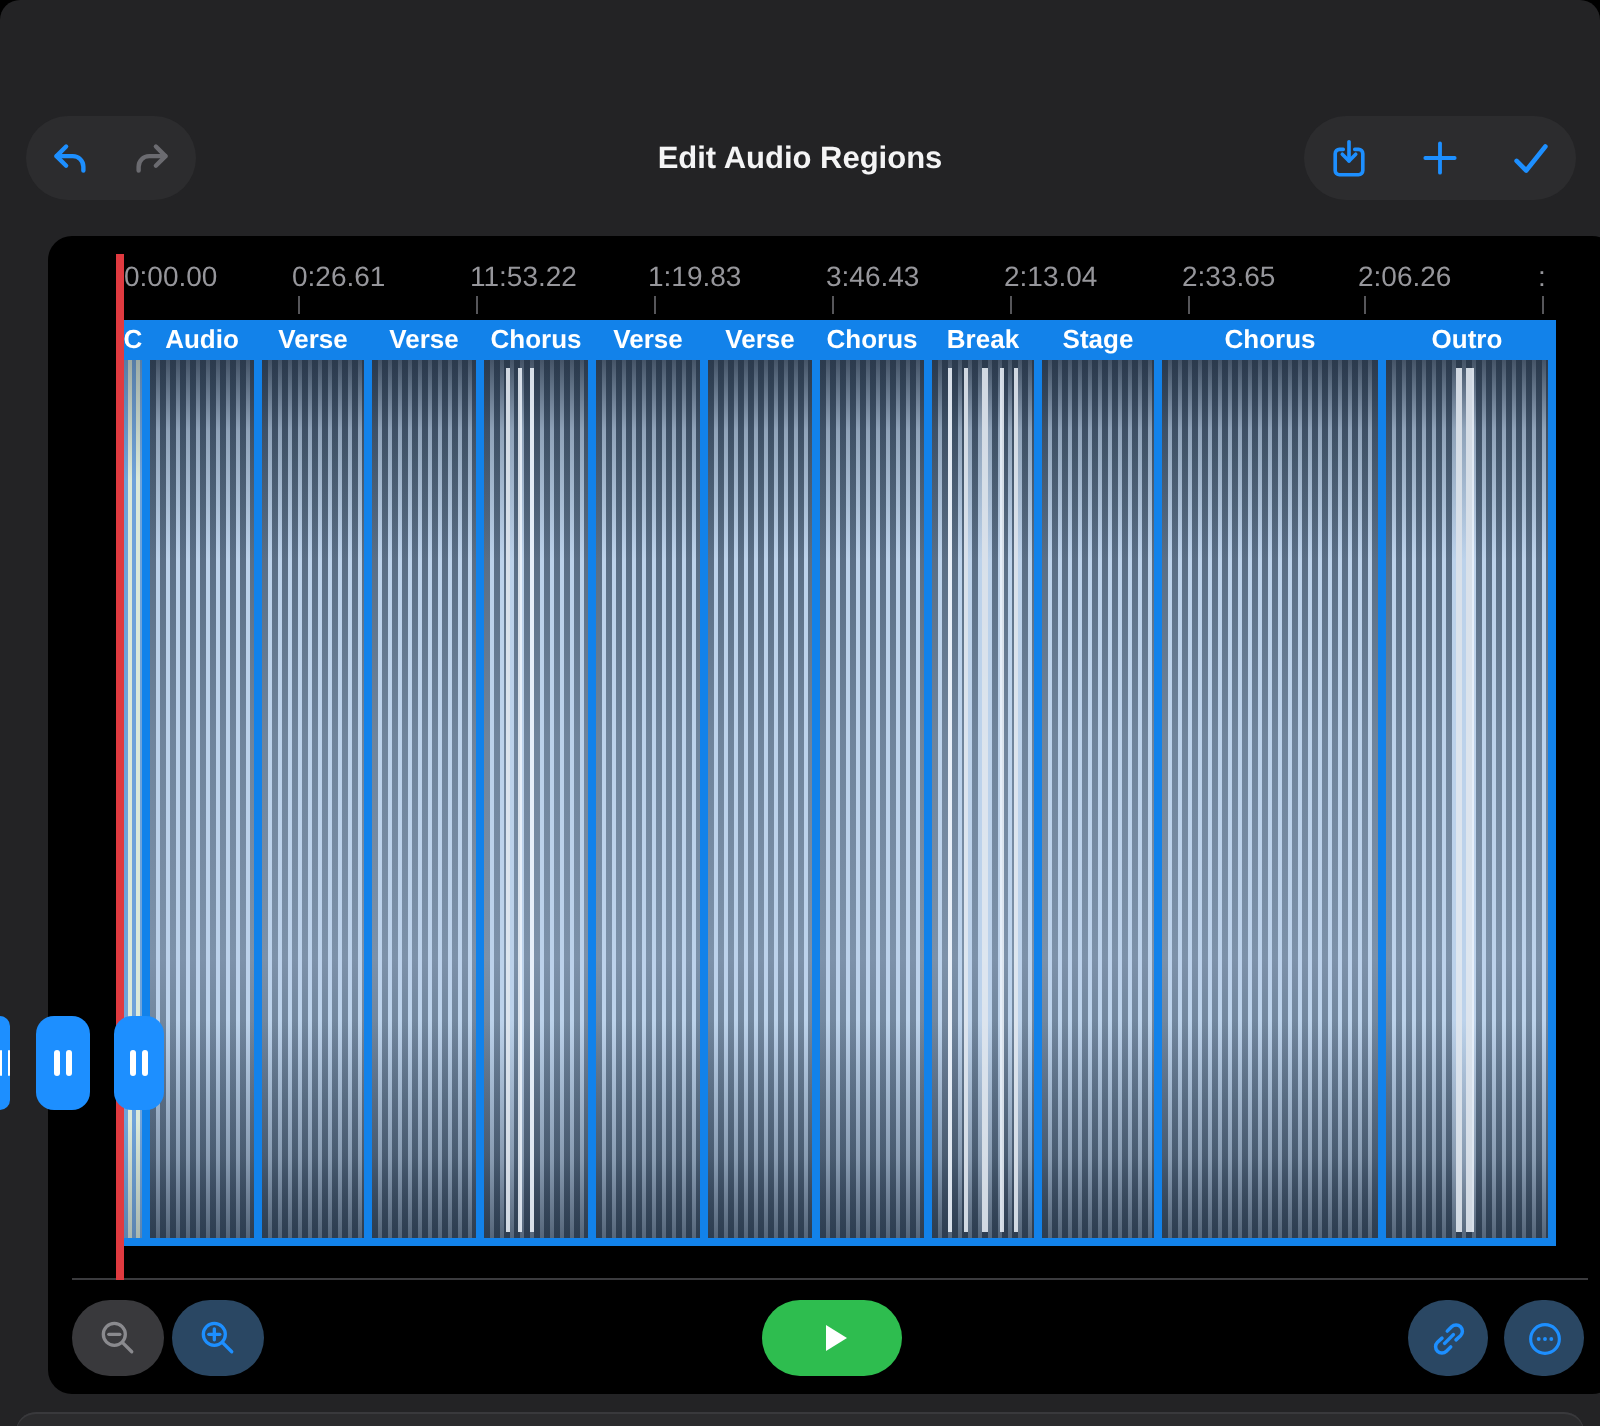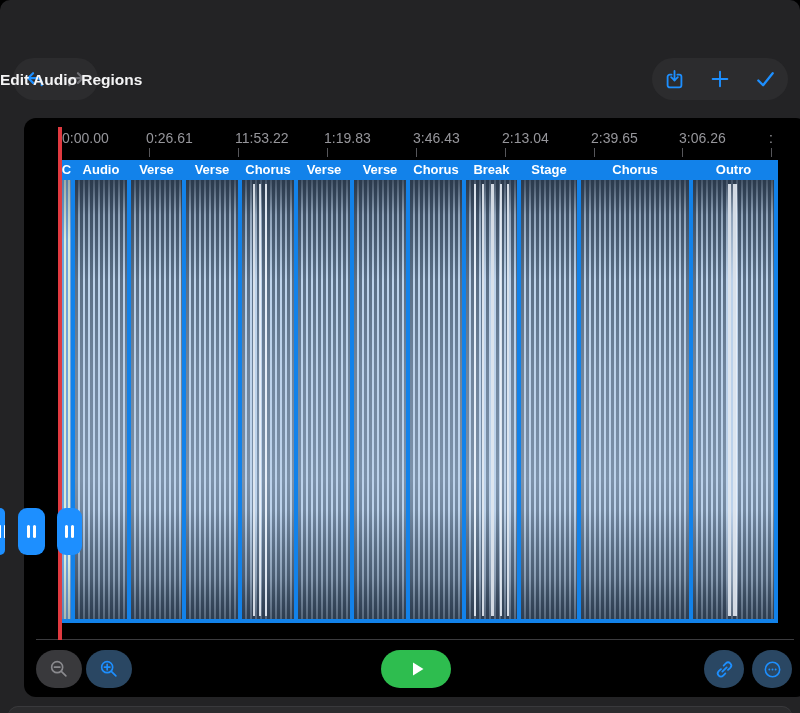--- a/index.html
+++ b/index.html
@@ -18,21 +18,21 @@
   .tab.active{background:#49494c;font-weight:bold;}
   .tab-sep{width:1px;height:20px;background:#3d3d40;}
 
   
   .pillgroup{position:absolute;top:58px;height:42px;border-radius:21px;background:#2c2c2e;display:flex;align-items:center;}
   .pg-left{left:13px;width:85px;}
   .pg-right{left:652px;width:136px;}
   .iconbtn{flex:1;height:100%;display:flex;align-items:center;justify-content:center;background:transparent;border:none;cursor:default;}
   .blue{color:var(--accent);}
   .dim{color:#6b6b70;}
-  .toolbar-title{position:absolute;left:0;right:0;top:71px;text-align:left;font-size:15.5px;font-weight:bold;color:#f4f4f5;}
+  .toolbar-title{position:absolute;left:0;right:0;top:71px;text-align:center;font-size:15.5px;font-weight:bold;color:#f4f4f5;}
 
   
   .panel{position:absolute;left:24px;top:118px;width:784px;height:579px;background:#000000;border-radius:12px;overflow:hidden;}
   .timeline,.wave{position:absolute;left:36px;top:0;width:748px;height:579px;}
   .tlabel{position:absolute;top:12px;font-size:14px;color:#96969b;white-space:nowrap;}
   .tick{position:absolute;top:30px;width:1px;height:9px;background:#56565a;}
 
   .region-bar{position:absolute;left:0;top:42px;width:716px;height:20px;background:var(--region_blue);}
   .rlabel{position:absolute;top:42px;height:20px;line-height:20px;text-align:center;font-size:13px;font-weight:bold;color:#fff;overflow:hidden;z-index:2;}
   .rbody{position:absolute;top:62px;height:443px;
@@ -118,22 +118,22 @@
         <div class="tick" style="left: 445px;"></div>
         <div class="tick" style="left: 534px;"></div>
         <div class="tick" style="left: 622px;"></div>
         <div class="tick" style="left: 711px;"></div>
         <div class="tlabel" style="left: 2px;">0:00.00</div>
         <div class="tlabel" style="left: 86px;">0:26.61</div>
         <div class="tlabel" style="left: 175px;">11:53.22</div>
         <div class="tlabel" style="left: 264px;">1:19.83</div>
         <div class="tlabel" style="left: 353px;">3:46.43</div>
         <div class="tlabel" style="left: 442px;">2:13.04</div>
-        <div class="tlabel" style="left: 531px;">2:39.65</div>
-        <div class="tlabel" style="left: 619px;">3:06.26</div>
+        <div class="tlabel" style="left: 531px;">2:33.65</div>
+        <div class="tlabel" style="left: 619px;">2:06.26</div>
         <div class="tlabel" style="left: 709px;">:</div>
       </div>
     <div class="wave" id="wave">
       <div class="region-bar"></div>
       <div class="wave-bottom"></div>
       <div class="playhead"></div>
     <div class="rbody sel" style="left: 0px; width: 13px;"></div>
         <div class="rlabel" style="left: 0px; width: 13px;">C</div>
         <div class="rbody" style="left: 13px; width: 56px;"></div>
         <div class="rlabel" style="left: 13px; width: 56px;">Audio</div>

